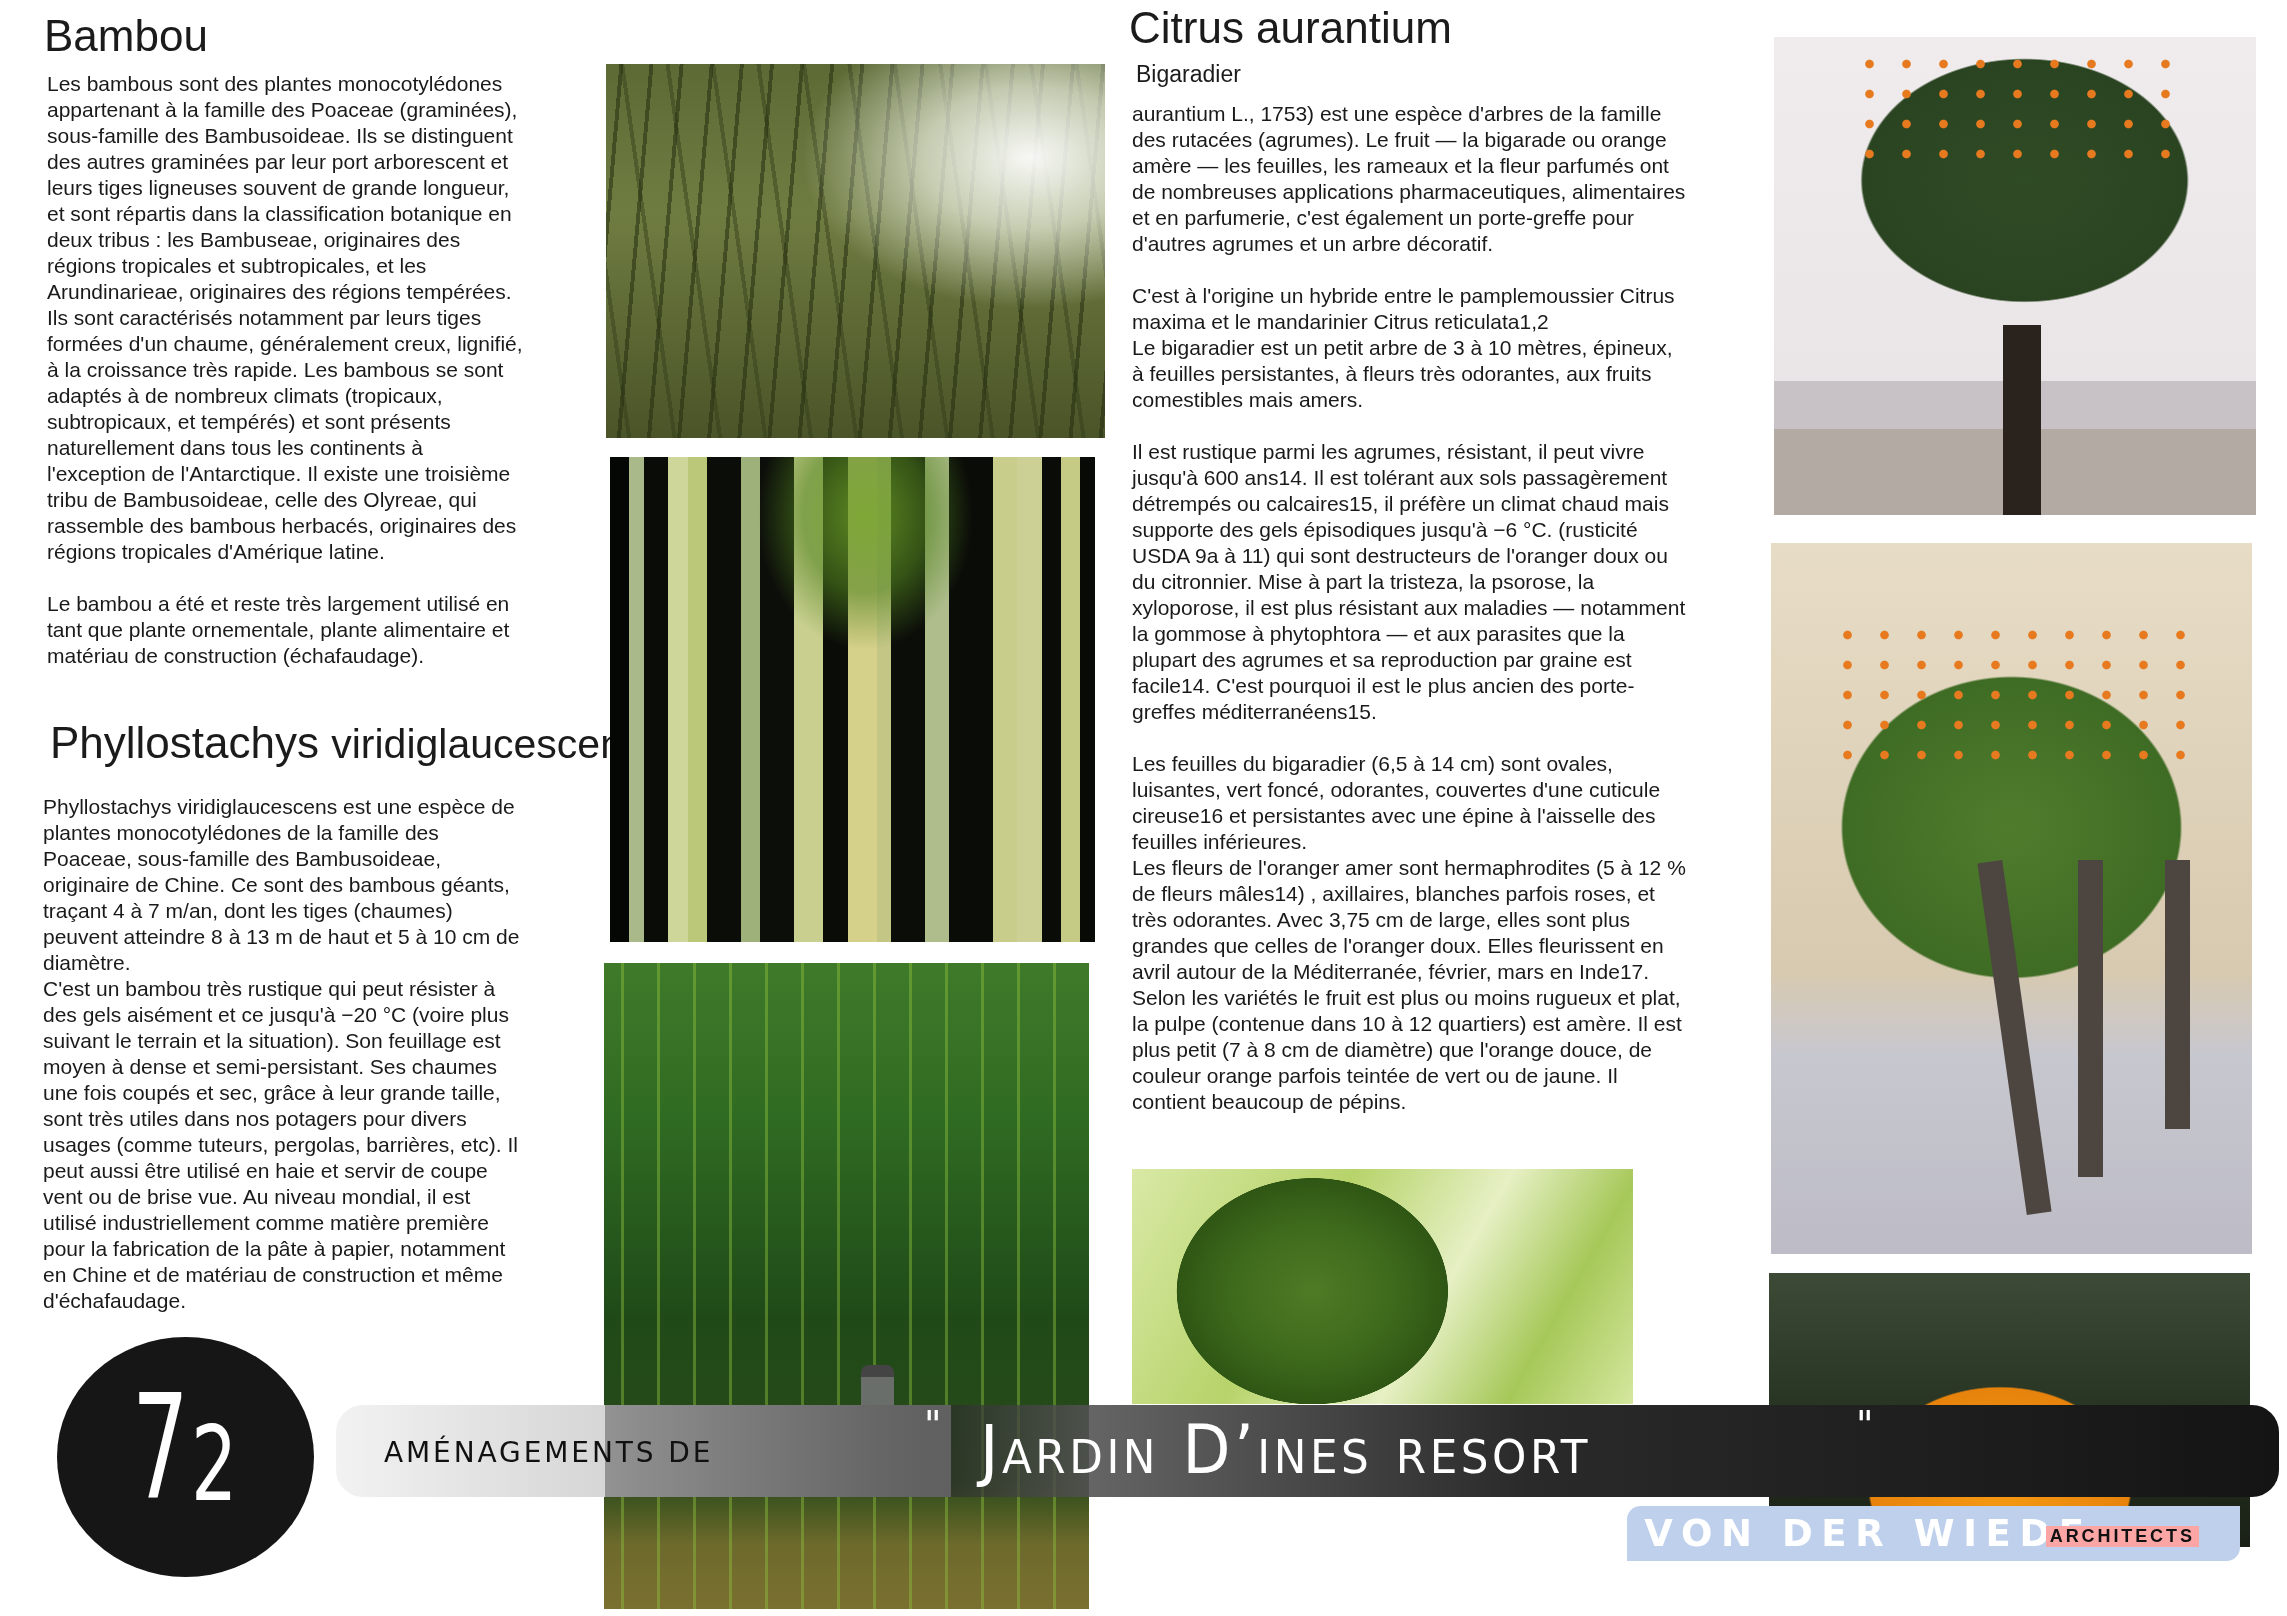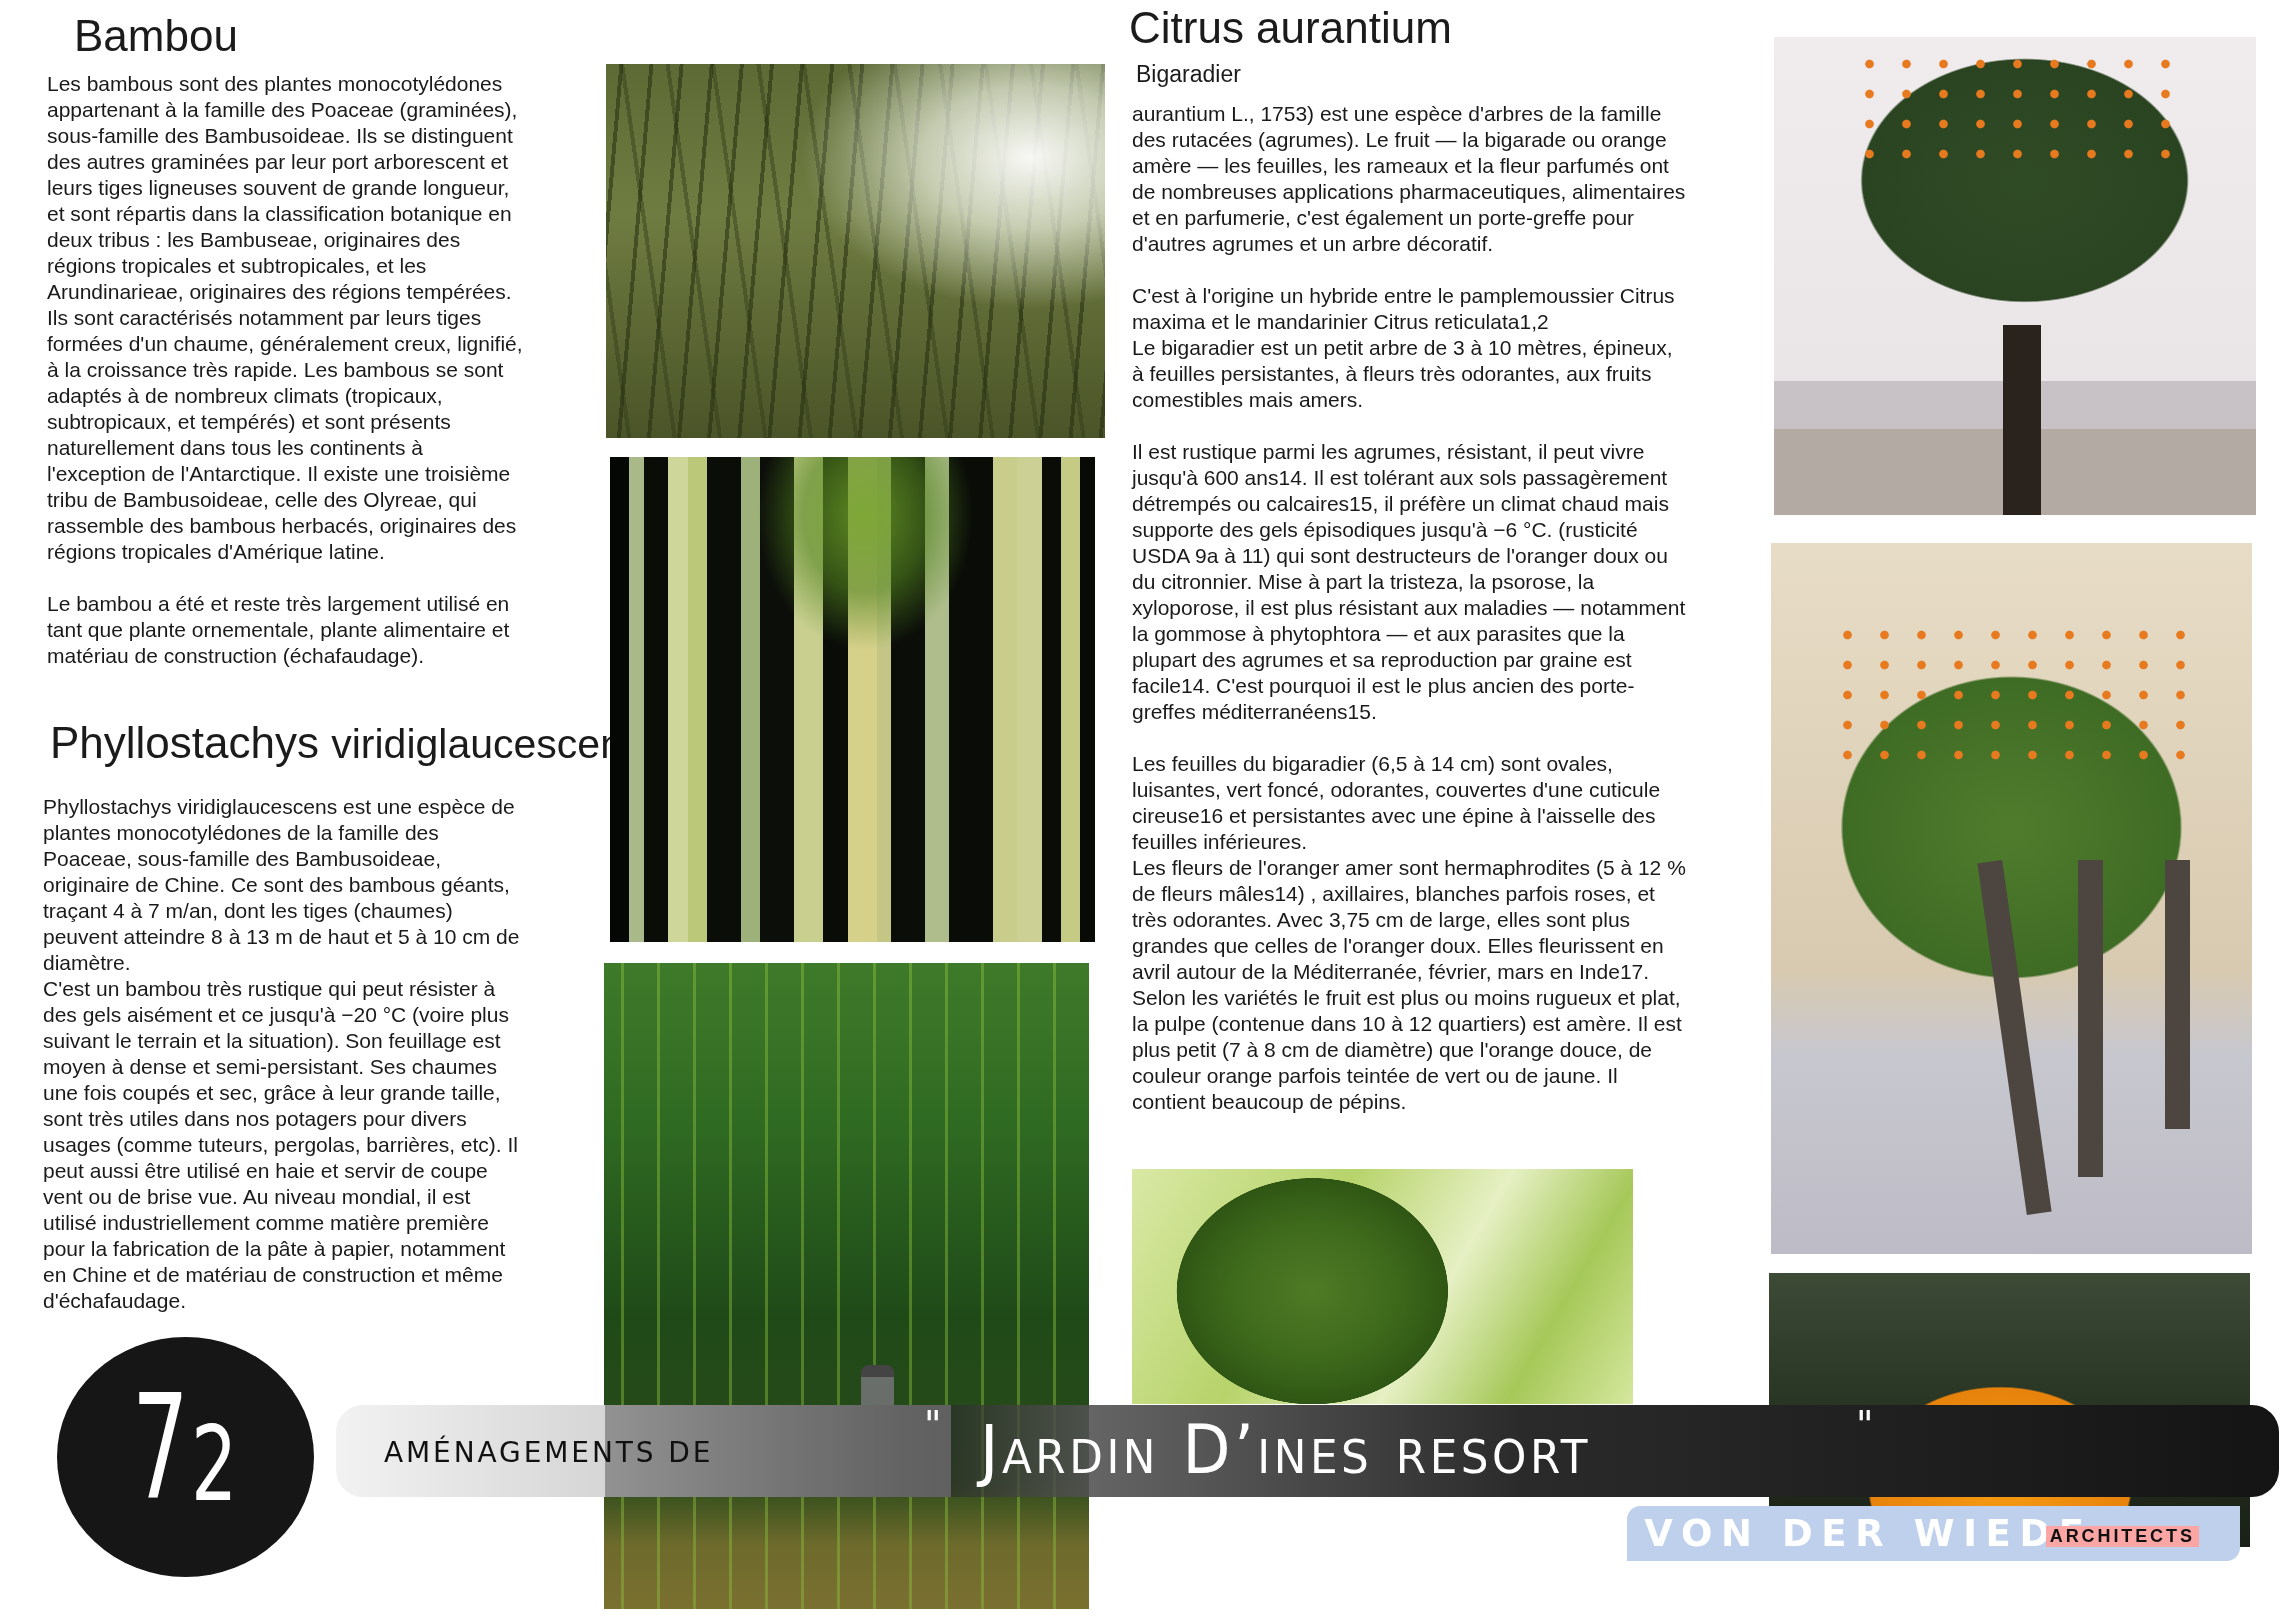--- a/index.html
+++ b/index.html
@@ -98,21 +98,21 @@
     background:#bed0ec; border-radius:13.4px 0 13.4px 0; }
   .vdw-name { position:absolute; left:17.3px; top:7.7px; font-size:37px; line-height:40px; color:#fff;
     letter-spacing:8.6px; white-space:nowrap; font-family:"DejaVu Sans", sans-serif; font-weight:bold; }
   .vdw-arch { position:absolute; left:419px; top:20px; font-size:18px; line-height:21px; color:#111;
     background:#fca5a5; padding:0 3.8px; letter-spacing:2.9px; font-weight:bold; white-space:nowrap;
     font-family:Liberation Sans, sans-serif; }
 </style>
 </head>
 <body>
 
-<div class="abs h1" style="left:44px; top:11.5px;margin-left:30px;">Bambou</div>
+<div class="abs h1" style="left:44px; top:11.5px;">Bambou</div>
 <div class="abs body" style="left:47px; top:71px;" id="bambou-body">
     <span class="ln">Les bambous sont des plantes monocotylédones</span>
     <span class="ln">appartenant à la famille des Poaceae (graminées),</span>
     <span class="ln">sous-famille des Bambusoideae. Ils se distinguent</span>
     <span class="ln">des autres graminées par leur port arborescent et</span>
     <span class="ln">leurs tiges ligneuses souvent de grande longueur,</span>
     <span class="ln">et sont répartis dans la classification botanique en</span>
     <span class="ln">deux tribus : les Bambuseae, originaires des</span>
     <span class="ln">régions tropicales et subtropicales, et les</span>
     <span class="ln">Arundinarieae, originaires des régions tempérées.</span>

